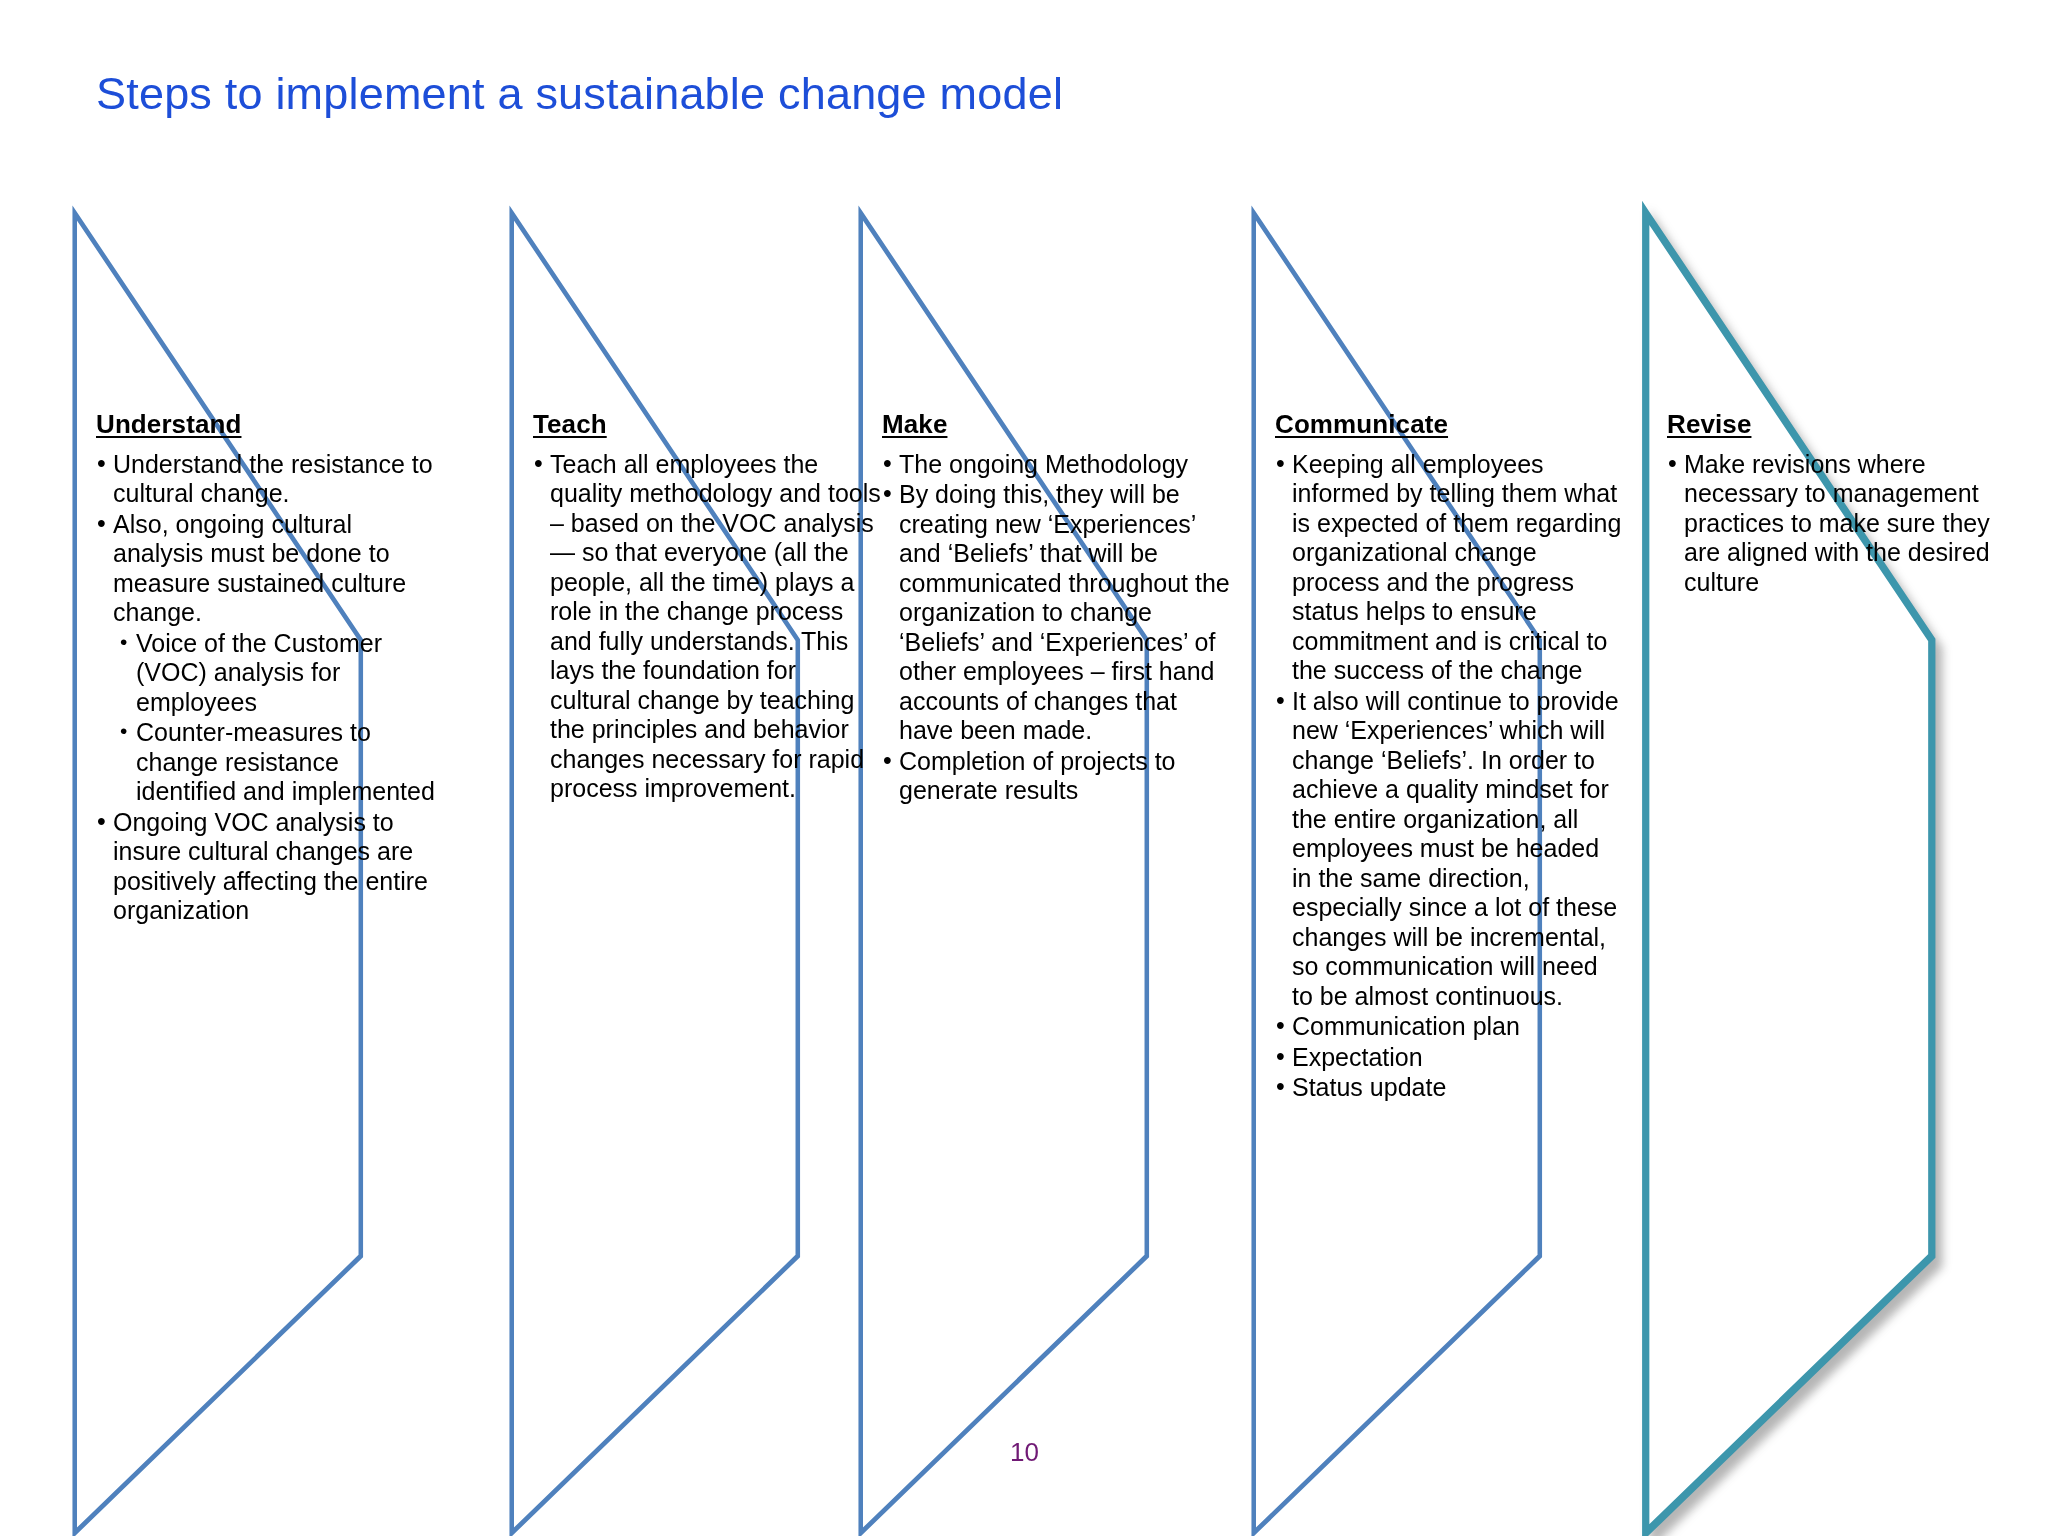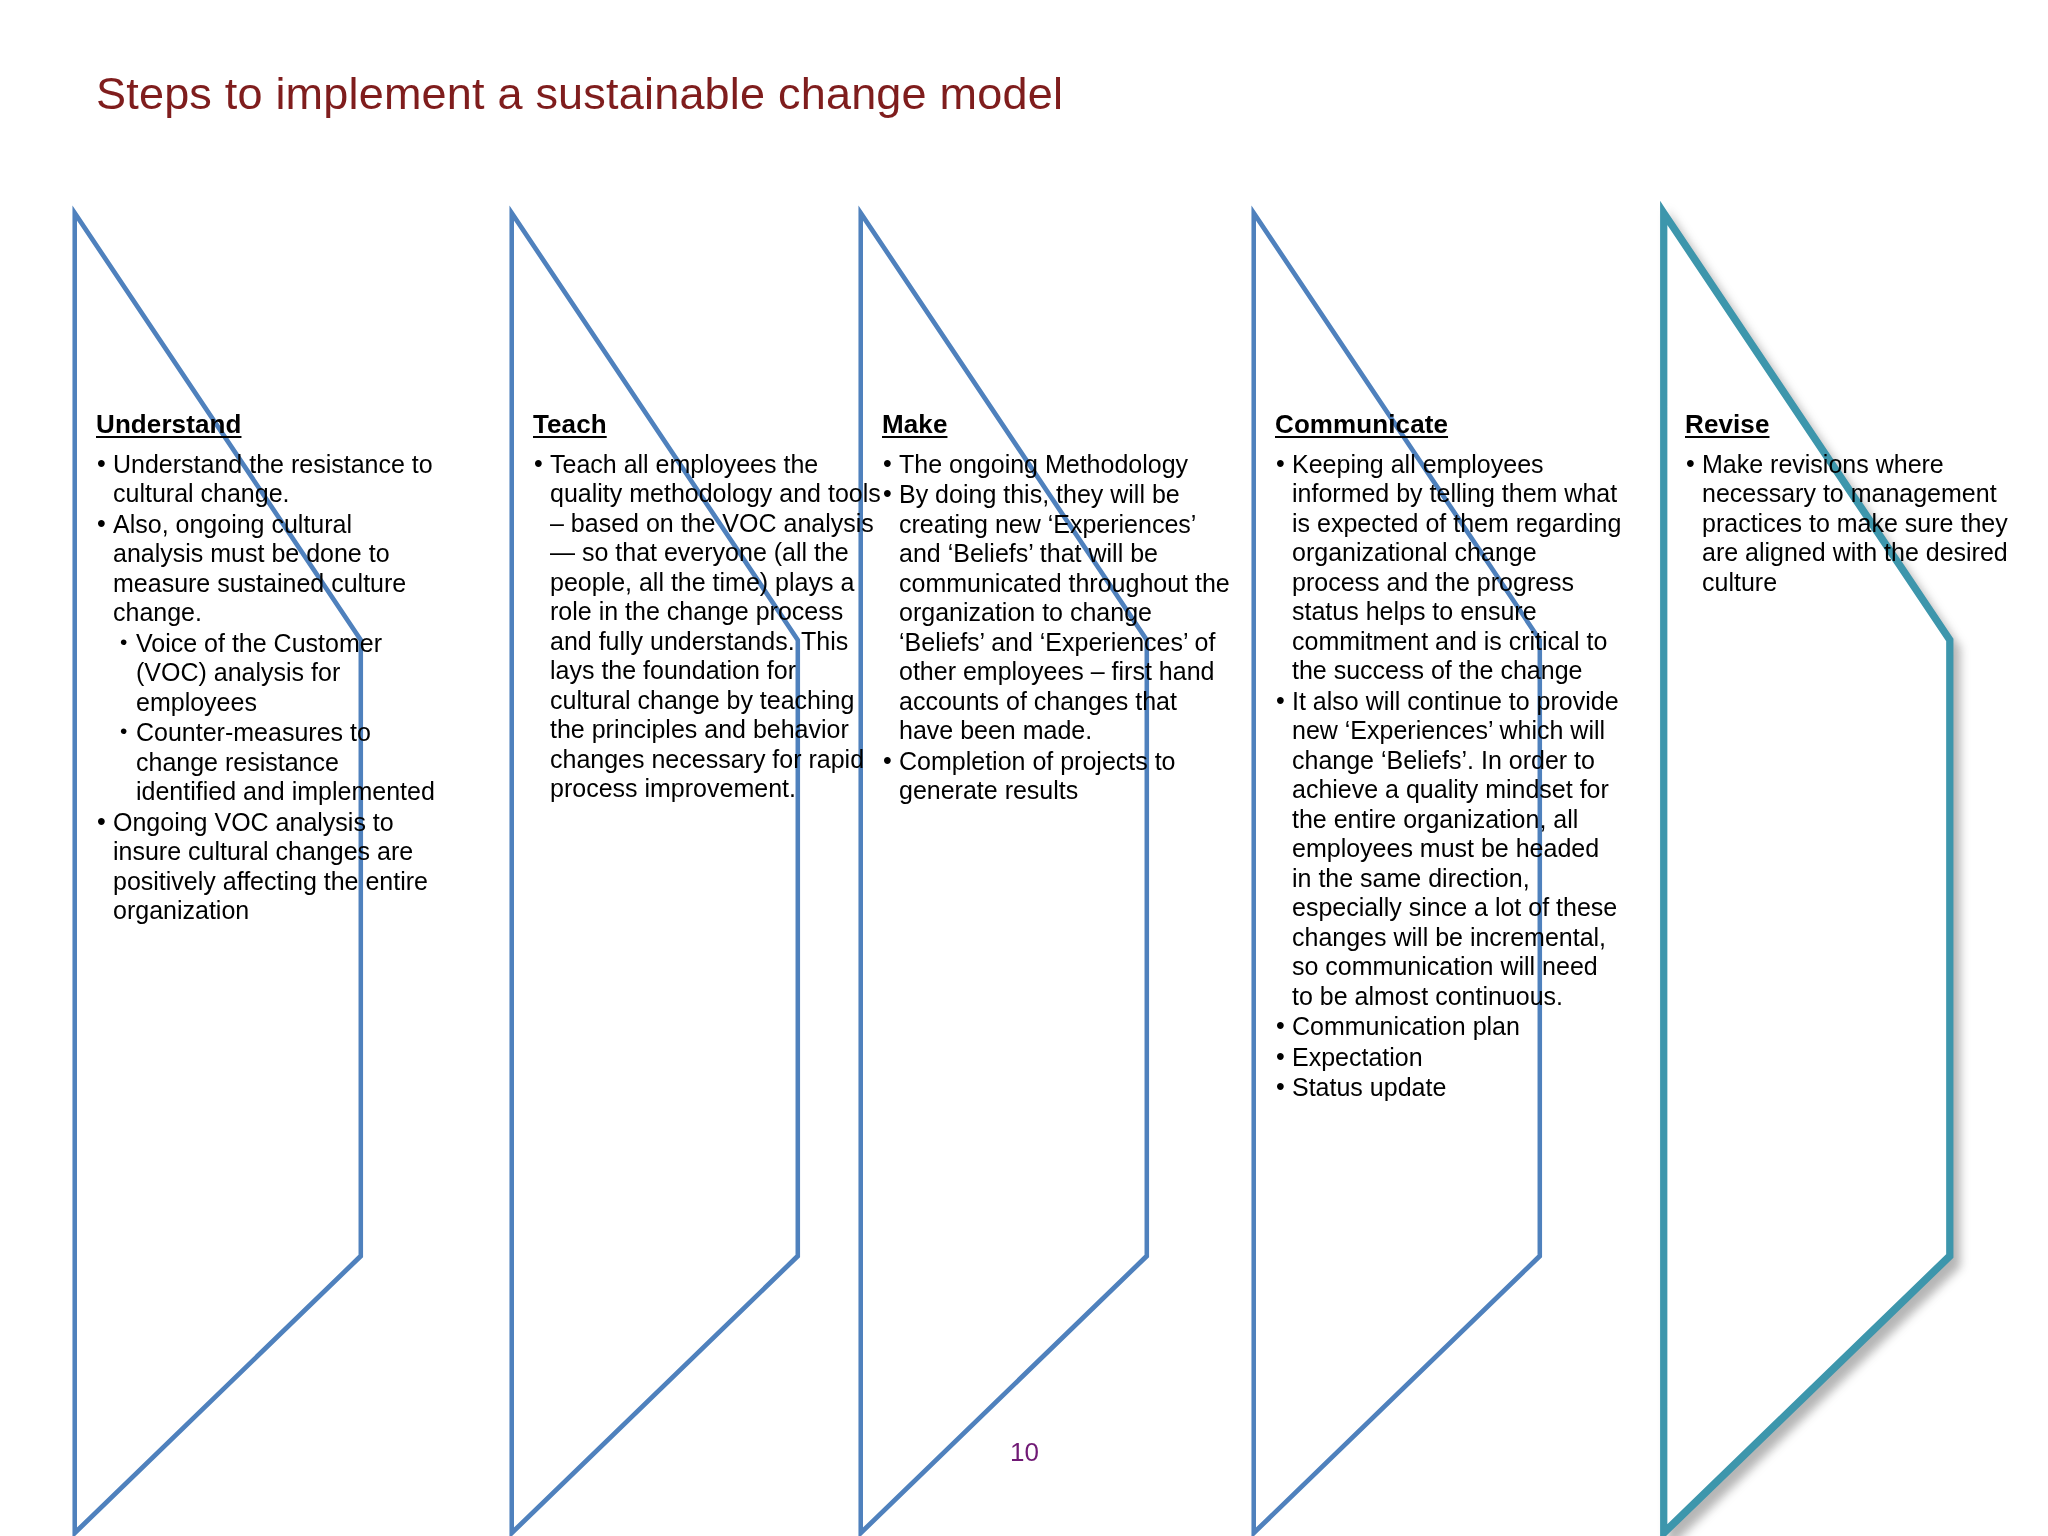--- a/index.html
+++ b/index.html
@@ -24,21 +24,21 @@
   }
 
   
   #slide-title {
     position: absolute;
     left: 96px;
     top: 68px;
     font-size: 45px;
     font-weight: 400;
     letter-spacing: 0.2px;
-    color: #7f1d1d;
+    color: #1d4ed8;
     white-space: nowrap;
   }
 
   
   #chevron-band {
     position: absolute;
     left: 0;
     top: 210px;
     width: 2048px;
     height: 1326px;
@@ -49,21 +49,21 @@
     top: 0;
     width: 356px;
     height: 1326px;
   }
 
   
   .chevron[data-index="0"] { left: 72px;   }
   .chevron[data-index="1"] { left: 465px; margin-left: 44px;  }
   .chevron[data-index="2"] { left: 858px;  }
   .chevron[data-index="3"] { left: 1251px; }
-  .chevron[data-index="4"] { left: 1643px; margin-left: 18px; }
+  .chevron[data-index="4"] { left: 1643px; }
 
   
   .chevron-shape {
     position: absolute;
     left: 0;
     top: 0;
     width: 100%;
     height: 100%;
     overflow: visible;
   }

